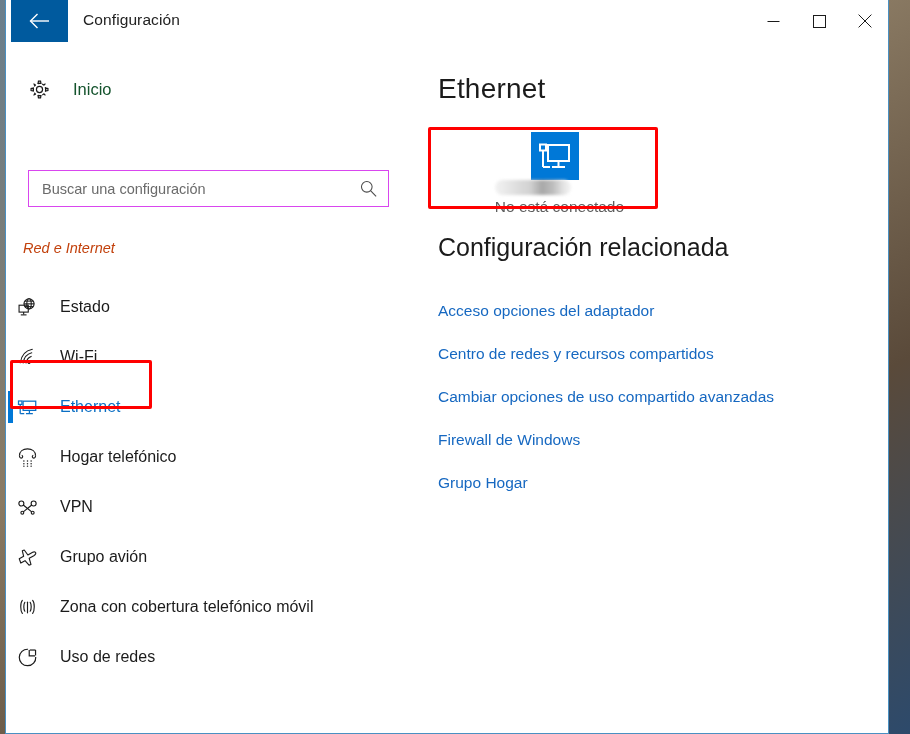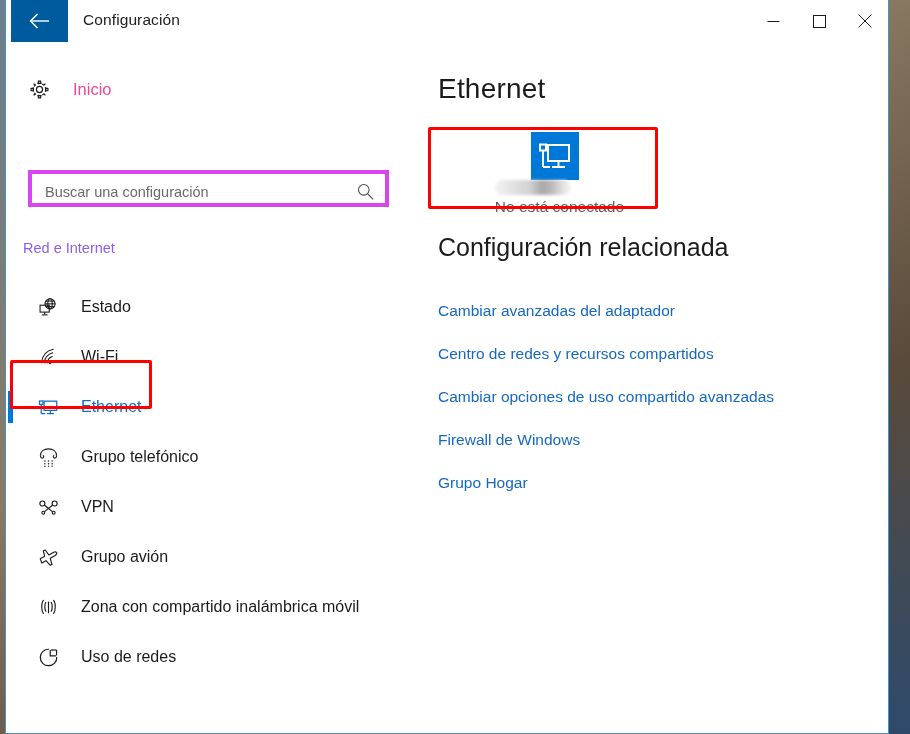--- a/index.html
+++ b/index.html
@@ -92,30 +92,30 @@
   }
   .home-icon {
     width: 34px;
     display: flex;
     justify-content: center;
     align-items: center;
   }
   .home-label {
     margin-left: 17px;
     font-size: 16.5px;
-    color: #ec4899;
+    color: #14532d;
   }
 
   .search-box {
     position: absolute;
     left: 22px;
     top: 128px;
     width: 361px;
     height: 37px;
-    border: 4px solid #d946ef;
+    border: 1px solid #d946ef;
     box-sizing: border-box;
     background: #ffffff;
   }
   .search-input {
     position: absolute;
     left: 0; top: 0;
     width: 320px;
     height: 35px;
     border: none;
     outline: none;
@@ -131,35 +131,36 @@
     position: absolute;
     right: 10px;
     top: 8px;
   }
 
   .section-label {
     position: absolute;
     left: 17px;
     top: 198px;
     font-size: 14.5px;
-    color: #8b5cf6;
+    color: #c2410c;
+    font-style: italic;
   }
 
   .navlist {
     position: absolute;
     left: 0;
     top: 240px;
     width: 415px;
   }
   .nav-item {
     position: relative;
     height: 50px;
     display: flex;
     align-items: center;
-    padding-left: 25px;
+    padding-left: 4px;
     box-sizing: border-box;
     cursor: default;
   }
   .nav-icon {
     width: 34px;
     min-width: 34px;
     display: flex;
     justify-content: center;
     align-items: center;
     color: #1b1b1b;
@@ -406,21 +407,21 @@
                 <circle cx="15.8" cy="15.6" r="0.78"></circle>
               <circle cx="8.2" cy="18.4" r="0.78"></circle>
                 <circle cx="12" cy="18.4" r="0.78"></circle>
                 <circle cx="15.8" cy="18.4" r="0.78"></circle>
               <circle cx="8.2" cy="21" r="0.78"></circle>
                 <circle cx="12" cy="21" r="0.78"></circle>
                 <circle cx="15.8" cy="21" r="0.78"></circle>
             </g>
           </svg>
         </span>
-        <span class="nav-label">Grupo telefónico</span>
+        <span class="nav-label">Hogar telefónico</span>
       </div>
 
       <div class="nav-item">
         <span class="nav-icon">
           <svg width="23" height="23" viewBox="0 0 24 24">
             <g fill="none" stroke="currentColor" stroke-width="1.2">
               <circle cx="5.6" cy="7.8" r="2.6"></circle>
               <circle cx="18.4" cy="7.8" r="2.6"></circle>
               <path d="M7.6 9.4 L16.4 16.6"></path>
               <path d="M16.4 9.4 L7.6 16.6"></path>
@@ -448,21 +449,21 @@
           <svg width="23" height="23" viewBox="0 0 24 24">
             <g fill="none" stroke="currentColor" stroke-width="1.2" stroke-linecap="round">
               <path d="M6.6 4.6 C4.4 7 4.4 15.4 6.6 18.2"></path>
               <path d="M9.2 6.6 C7.8 8.4 7.8 14 9.2 15.9"></path>
               <path d="M17.4 4.6 C19.6 7 19.6 15.4 17.4 18.2"></path>
               <path d="M14.8 6.6 C16.2 8.4 16.2 14 14.8 15.9"></path>
               <line x1="12" y1="6.4" x2="12" y2="17.6"></line>
             </g>
           </svg>
         </span>
-        <span class="nav-label">Zona con compartido inalámbrica móvil</span>
+        <span class="nav-label">Zona con cobertura telefónico móvil</span>
       </div>
 
       <div class="nav-item">
         <span class="nav-icon">
           <svg width="23" height="23" viewBox="0 0 24 24">
             <g fill="none" stroke="currentColor" stroke-width="1.25">
               <path d="M12.6 3.4 A8.6 8.6 0 1 0 20.6 11.4"></path>
               <path d="M13.8 4.2 L13.8 10.4 L20 10.4"></path>
               <line x1="14.4" y1="4.2" x2="20.4" y2="4.2"></line>
               <line x1="20.4" y1="4.2" x2="20.4" y2="9.8"></line>
@@ -494,21 +495,21 @@
       </div>
       <div class="eth-texts">
         <div class="eth-name-blur"></div>
         <div class="eth-status">No está conectado</div>
       </div>
     </div>
 
     <div class="related-title">Configuración relacionada</div>
 
     <div class="links">
-      <a class="link-item" href="#">Cambiar avanzadas del adaptador</a>
+      <a class="link-item" href="#">Acceso opciones del adaptador</a>
       <a class="link-item" href="#">Centro de redes y recursos compartidos</a>
       <a class="link-item" href="#">Cambiar opciones de uso compartido avanzadas</a>
       <a class="link-item" href="#">Firewall de Windows</a>
       <a class="link-item" href="#">Grupo Hogar</a>
     </div>
 
   </div>
 </div>
 
 <div class="annot" id="annot-eth-card"></div>

